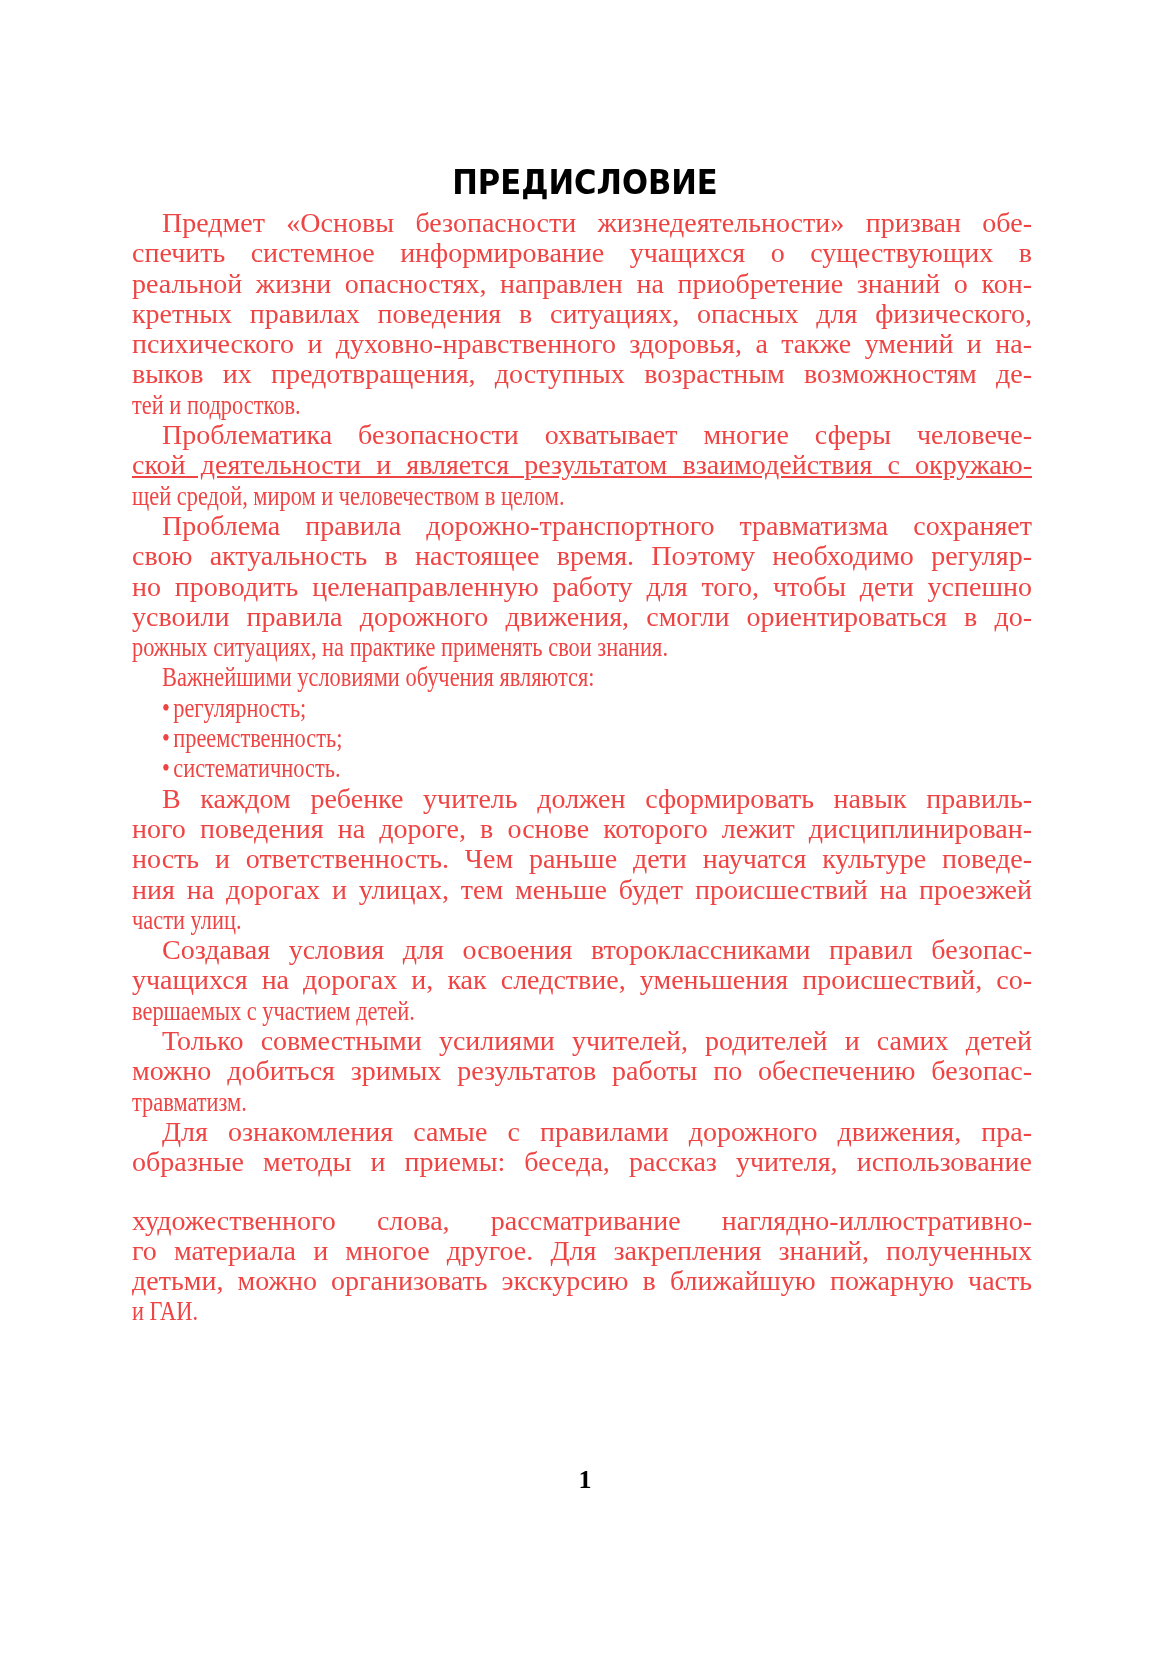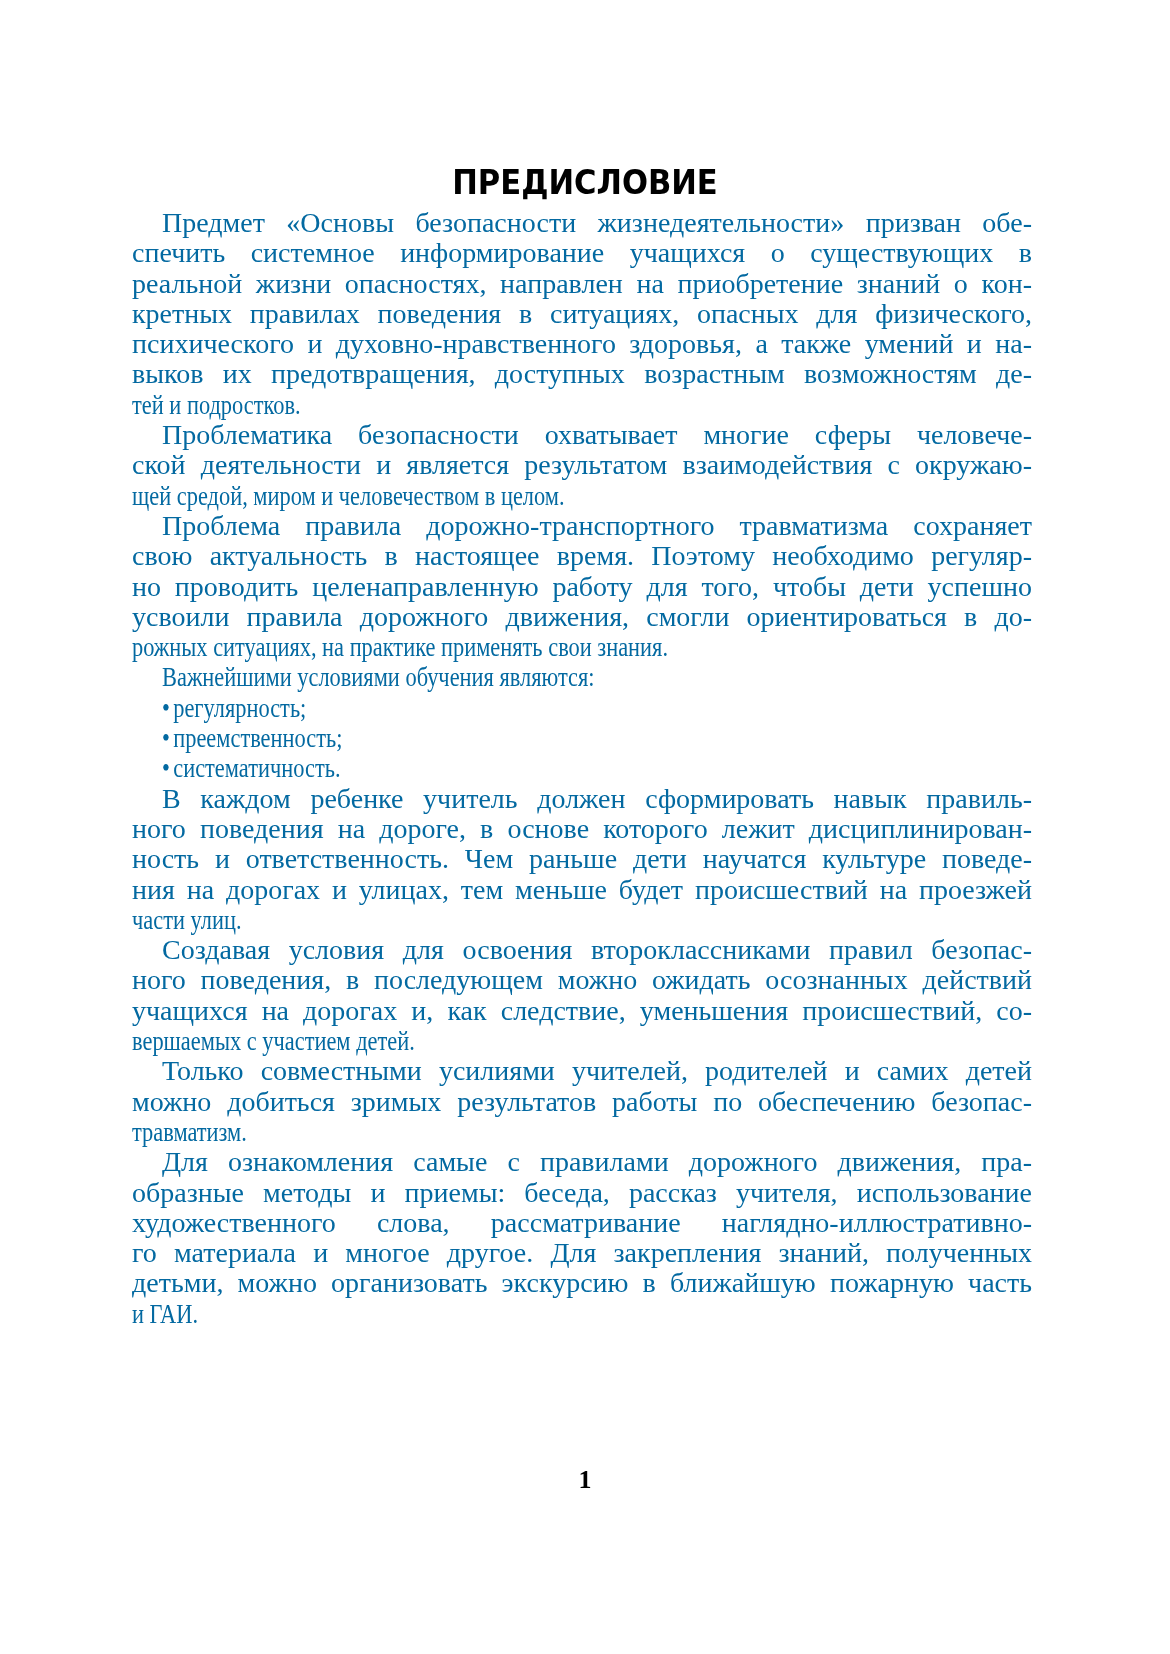--- a/index.html
+++ b/index.html
@@ -38,21 +38,21 @@
       line-height: 40px;
     }
     .body-text {
       position: absolute;
       left: 132px;
       top: 196px;
       width: 900px;
       font-family: "Liberation Serif", serif;
       font-size: 28px;
       line-height: 30.3px;
-      color: #0369a1;
+      color: #ef4444;
     }
     .line {
       display: block;
       white-space: nowrap;
       height: 30.3px;
       text-align: justify;
       text-align-last: justify;
       transform-origin: left center;
     }
     .line.last {
@@ -98,21 +98,21 @@
           <span class="line indent" style="width: 870px; padding-left: 30px; transform: scaleX(1);">Предмет «Основы безопасности жизнедеятельности» призван обе-</span>
           <span class="line" style="width: 900px; padding-left: 0px; transform: scaleX(1);">спечить системное информирование учащихся о существующих в</span>
           <span class="line" style="width: 900px; padding-left: 0px; transform: scaleX(1);">реальной жизни опасностях, направлен на приобретение знаний о кон-</span>
           <span class="line" style="width: 900px; padding-left: 0px; transform: scaleX(1);">кретных правилах поведения в ситуациях, опасных для физического,</span>
           <span class="line" style="width: 900px; padding-left: 0px; transform: scaleX(1);">психического и духовно-нравственного здоровья, а также умений и на-</span>
           <span class="line" style="width: 900px; padding-left: 0px; transform: scaleX(1);">выков их предотвращения, доступных возрастным возможностям де-</span>
           <span class="line last" style="padding-left: 0px; width: 1125px; transform: scaleX(0.8);">тей и подростков.</span>
         </div>
         <div class="para">
           <span class="line indent" style="width: 870px; padding-left: 30px; transform: scaleX(1);">Проблематика безопасности охватывает многие сферы человече-</span>
-          <span class="line" style="width: 900px; padding-left: 0px; transform: scaleX(1);">ской деятельности и является результатом взаимодействия с окружаю-</span>
+          <span class="line" style="width: 900px; padding-left: 0px; transform: scaleX(1); text-decoration: underline;">ской деятельности и является результатом взаимодействия с окружаю-</span>
           <span class="line last" style="padding-left: 0px; width: 1125px; transform: scaleX(0.8);">щей средой, миром и человечеством в целом.</span>
         </div>
         <div class="para">
           <span class="line indent" style="width: 870px; padding-left: 30px; transform: scaleX(1);">Проблема правила дорожно-транспортного травматизма сохраняет</span>
           <span class="line" style="width: 900px; padding-left: 0px; transform: scaleX(1);">свою актуальность в настоящее время. Поэтому необходимо регуляр-</span>
           <span class="line" style="width: 900px; padding-left: 0px; transform: scaleX(1);">но проводить целенаправленную работу для того, чтобы дети успешно</span>
           <span class="line" style="width: 900px; padding-left: 0px; transform: scaleX(1);">усвоили правила дорожного движения, смогли ориентироваться в до-</span>
           <span class="line last" style="padding-left: 0px; width: 1125px; transform: scaleX(0.8);">рожных ситуациях, на практике применять свои знания.</span>
         </div>
         <div class="para">
@@ -127,33 +127,32 @@
     <div id="paras-after">
         <div class="para">
           <span class="line indent" style="width: 870px; padding-left: 30px; transform: scaleX(1);">В каждом ребенке учитель должен сформировать навык правиль-</span>
           <span class="line" style="width: 900px; padding-left: 0px; transform: scaleX(1);">ного поведения на дороге, в основе которого лежит дисциплинирован-</span>
           <span class="line" style="width: 900px; padding-left: 0px; transform: scaleX(1);">ность и ответственность. Чем раньше дети научатся культуре поведе-</span>
           <span class="line" style="width: 900px; padding-left: 0px; transform: scaleX(1);">ния на дорогах и улицах, тем меньше будет происшествий на проезжей</span>
           <span class="line last" style="padding-left: 0px; width: 1125px; transform: scaleX(0.8);">части улиц.</span>
         </div>
         <div class="para">
           <span class="line indent" style="width: 870px; padding-left: 30px; transform: scaleX(1);">Создавая условия для освоения второклассниками правил безопас-</span>
-          <span class="line" style="width: 900px; padding-left: 0px; transform: scaleX(1);">ного поведения, в последующем можно ожидать осознанных действий</span>
           <span class="line" style="width: 900px; padding-left: 0px; transform: scaleX(1);">учащихся на дорогах и, как следствие, уменьшения происшествий, со-</span>
           <span class="line last" style="padding-left: 0px; width: 1125px; transform: scaleX(0.8);">вершаемых с участием детей.</span>
         </div>
         <div class="para">
           <span class="line indent" style="width: 870px; padding-left: 30px; transform: scaleX(1);">Только совместными усилиями учителей, родителей и самих детей</span>
           <span class="line" style="width: 900px; padding-left: 0px; transform: scaleX(1);">можно добиться зримых результатов работы по обеспечению безопас-</span>
           <span class="line last" style="padding-left: 0px; width: 1125px; transform: scaleX(0.8);">травматизм.</span>
         </div>
         <div class="para">
           <span class="line indent" style="width: 870px; padding-left: 30px; transform: scaleX(1);">Для ознакомления самые с правилами дорожного движения, пра-</span>
           <span class="line" style="width: 900px; padding-left: 0px; transform: scaleX(1);">образные методы и приемы: беседа, рассказ учителя, использование</span>
-          <span class="line" style="width: 900px; padding-left: 0px; transform: scaleX(1);">художественного слова, рассматривание наглядно-иллюстративно-</span>
+          <span class="line" style="width: 900px; padding-left: 0px; transform: scaleX(1); margin-top: 28px;">художественного слова, рассматривание наглядно-иллюстративно-</span>
           <span class="line" style="width: 900px; padding-left: 0px; transform: scaleX(1);">го материала и многое другое. Для закрепления знаний, полученных</span>
           <span class="line" style="width: 900px; padding-left: 0px; transform: scaleX(1);">детьми, можно организовать экскурсию в ближайшую пожарную часть</span>
           <span class="line last" style="padding-left: 0px; width: 1125px; transform: scaleX(0.8);">и ГАИ.</span>
         </div>
       </div>
   </div>
 
   <div class="page-number">1</div>
 </div>
 

